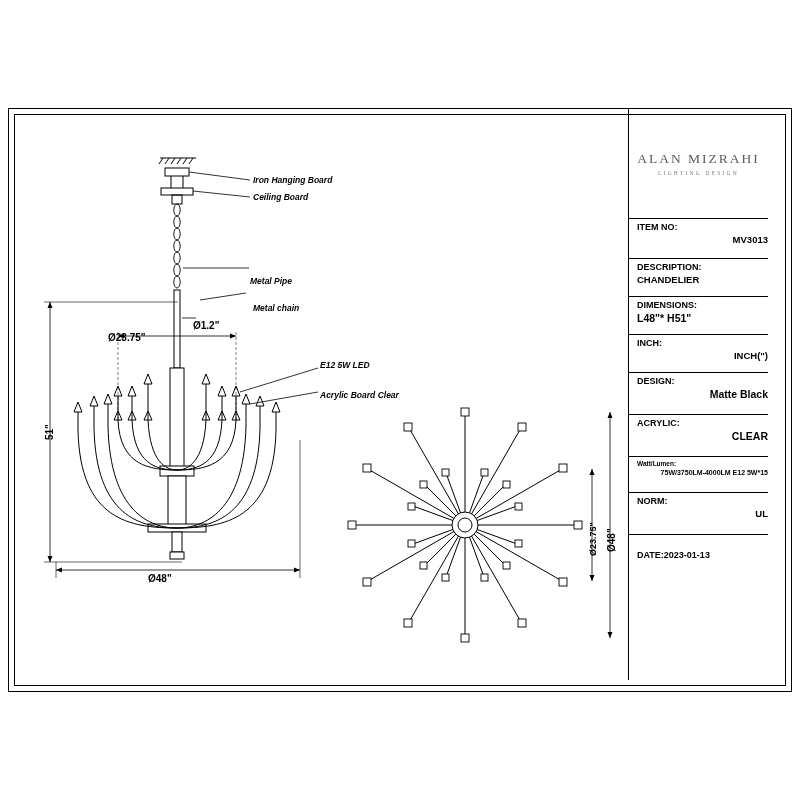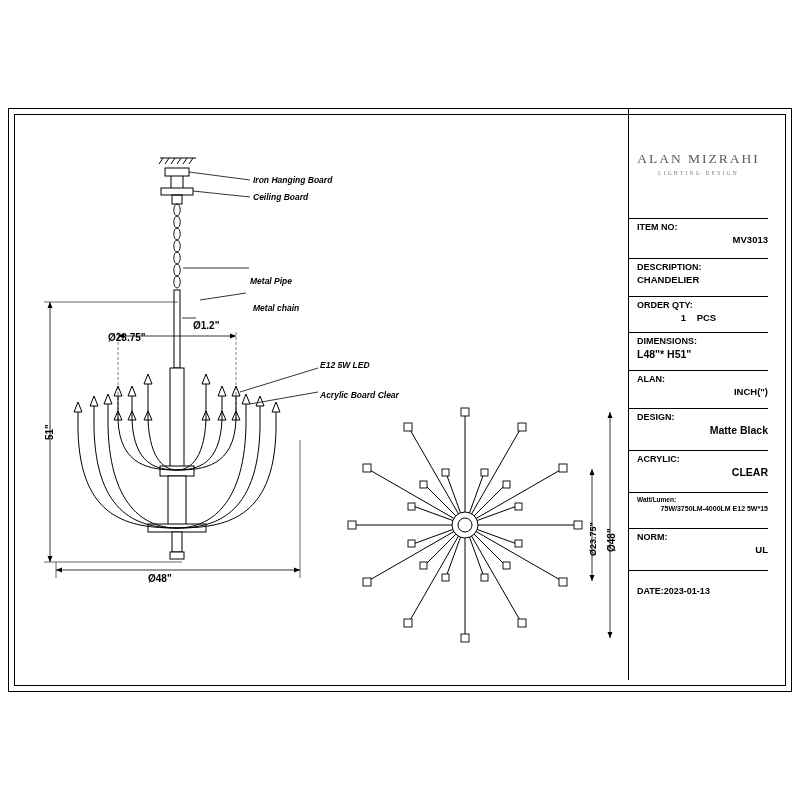--- a/index.html
+++ b/index.html
@@ -361,36 +361,28 @@
     <div class="srow" style="height:40px">
       <div class="slabel">ITEM NO:</div>
       <div class="svalue">MV3013</div>
     </div>
 
     <div class="srow" style="height:38px">
       <div class="slabel">DESCRIPTION:</div>
       <div class="svalue" style="text-align:left;padding-left:8px">CHANDELIER</div>
     </div>
 
-    <div class="srow" style="height:36px">
-      <div class="slabel">ORDER QTY:</div>
-      <div class="qty-line">
-        <span>1</span>
-        &nbsp;&nbsp;
-        <span>PCS</span>
-      </div>
-    </div>
 
     <div class="srow" style="height:38px">
       <div class="slabel">DIMENSIONS:</div>
       <div class="svalue big" style="text-align:left;padding-left:8px">L48"* H51"</div>
     </div>
 
     <div class="srow" style="height:38px">
-      <div class="slabel">ALAN:</div>
+      <div class="slabel">INCH:</div>
       <div class="svalue">INCH(")</div>
     </div>
 
     <div class="srow" style="height:42px">
       <div class="slabel">DESIGN:</div>
       <div class="svalue big">Matte Black</div>
     </div>
 
     <div class="srow" style="height:42px">
       <div class="slabel">ACRYLIC:</div>

